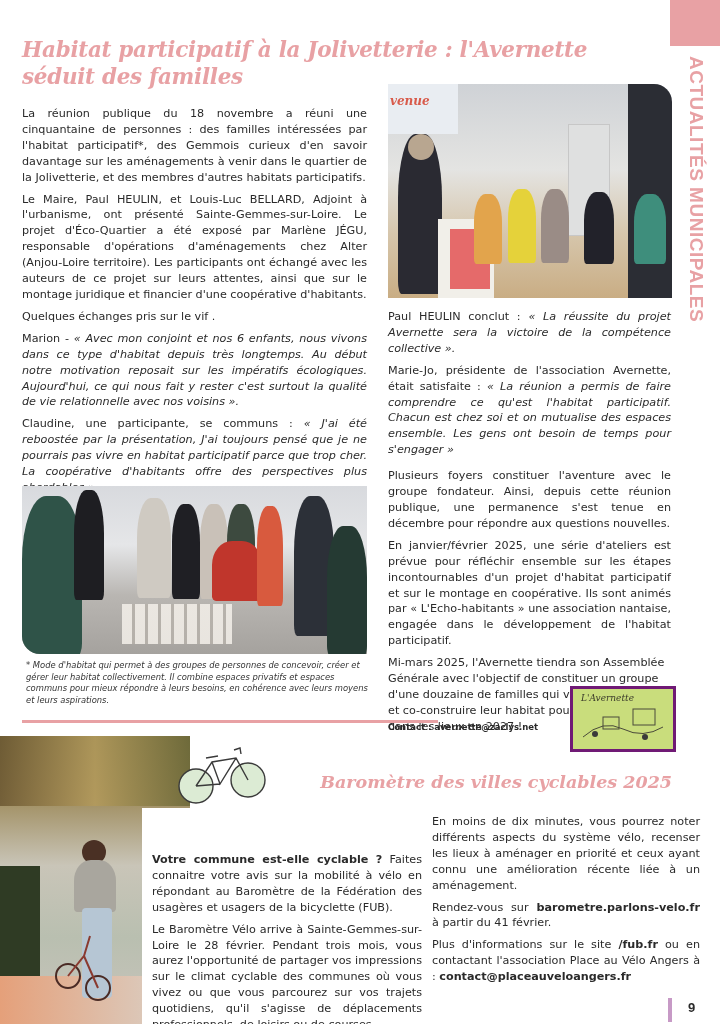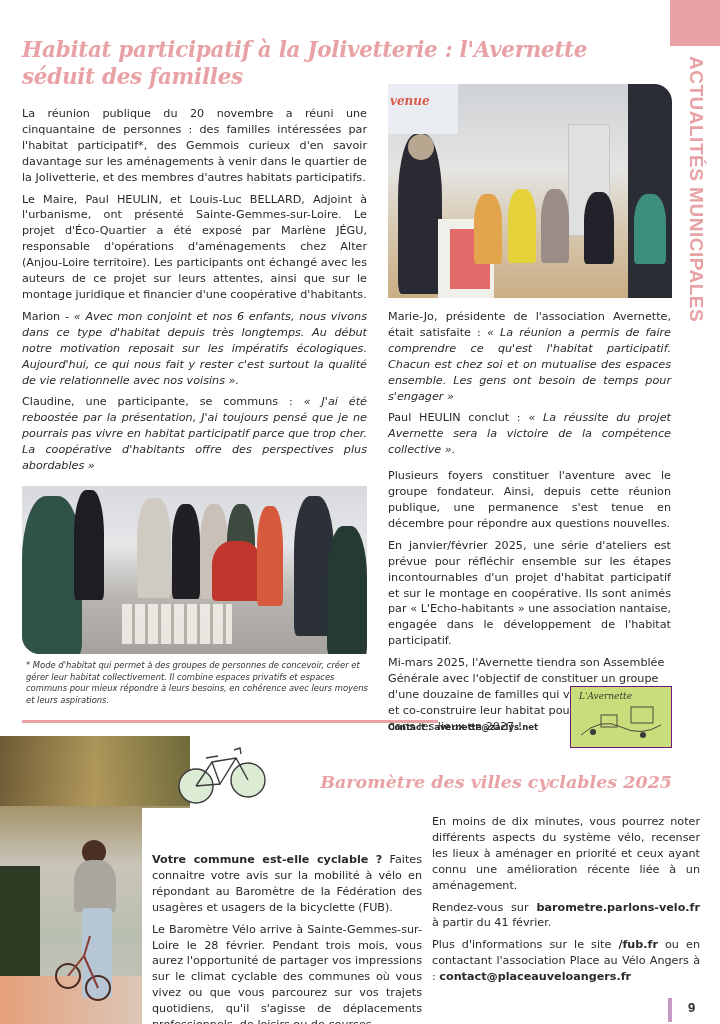--- a/index.html
+++ b/index.html
@@ -45,21 +45,21 @@
     left: 22px; top: 486px; width: 345px; height: 168px;
     border-radius: 0 0 0 18px; overflow: hidden;
     background: linear-gradient(180deg, #d8dade 0%, #e5e6e8 35%, #b9b6b2 65%, #a5a29e 100%);
   }
   .photo3 {
     left: 0; top: 736px; width: 190px; height: 288px; overflow: hidden;
     background: linear-gradient(180deg, #6d6a3c 0%, #9d8a5a 20%, #c9c5b8 45%, #b9bfb0 70%, #c9c4bc 100%);
   }
   .logo-avernette {
     left: 570px; top: 686px; width: 100px; height: 60px;
-    background: #c9dd7c; border: 1px solid #701a75;
+    background: #c9dd7c; border: 3px solid #701a75;
   }
   .logo-avernette span {
     position: absolute; left: 8px; top: 4px; font-family: "DejaVu Serif", serif;
     font-style: italic; font-size: 9px; color: #3a3a2a;
   }
 
   .footnote {
     left: 26px; top: 660px; width: 345px;
     font-size: 8.4px; line-height: 11.6px; font-style: italic; color: #333;
   }
@@ -89,22 +89,23 @@
 </style>
 </head>
 <body>
 
 <div class="abs side-tab"></div>
 <div class="abs side-label">ACTUALITÉS MUNICIPALES</div>
 
 <div class="abs title">Habitat participatif à la Jolivetterie : l'Avernette séduit des familles</div>
 
 <div class="abs txt col-left">
-  <p>La réunion publique du 20 novembre a réuni une cinquantaine de personnes : des familles intéressées par l'habitat participatif*, des Gemmois curieux d'en savoir davantage sur les aménagements à venir dans le quartier de la Jolivetterie, et des membres d'autres habitats participatifs.</p>
+  <p>La réunion publique du 18 novembre a réuni une cinquantaine de personnes : des familles intéressées par l'habitat participatif*, des Gemmois curieux d'en savoir davantage sur les aménagements à venir dans le quartier de la Jolivetterie, et des membres d'autres habitats participatifs.</p>
   <p>Le Maire, Paul HEULIN, et Louis-Luc BELLARD, Adjoint à l'urbanisme, ont présenté Sainte-Gemmes-sur-Loire. Le projet d'Éco-Quartier a été exposé par Marlène JÉGU, responsable d'opérations d'aménagements chez Alter (Anjou-Loire territoire). Les participants ont échangé avec les auteurs de ce projet sur leurs attentes, ainsi que sur le montage juridique et financier d'une coopérative d'habitants.</p>
+  <p>Quelques échanges pris sur le vif .</p>
   <p><span>Marion - </span><em>« Avec mon conjoint et nos 6 enfants, nous vivons dans ce type d'habitat depuis très longtemps. Au début notre motivation reposait sur les impératifs écologiques. Aujourd'hui, ce qui nous fait y rester c'est surtout la qualité de vie relationnelle avec nos voisins ».</em></p>
   <p><span>Claudine, une participante, se communs : </span><em>« J'ai été reboostée par la présentation, J'ai toujours pensé que je ne pourrais pas vivre en habitat participatif parce que trop cher. La coopérative d'habitants offre des perspectives plus abordables »</em></p>
 </div>
 
 <div class="abs photo1">
   <div class="abs" style="left:0;top:0;width:70px;height:50px;background:#e9edf2;"></div>
   <div class="abs" style="left:2px;top:10px;font-size:12px;font-weight:bold;color:#d85a4a;font-family:'DejaVu Serif',serif;font-style:italic;">venue</div>
   <div class="abs" style="left:240px;top:0;width:44px;height:214px;background:#2b2d34;"></div>
   <div class="abs" style="left:180px;top:40px;width:40px;height:110px;background:#dfe0e0;border:1px solid #c7c7c7;"></div>
   <div class="people" style="left:10px;top:50px;width:44px;height:160px;background:#2a2a32;"></div>
@@ -112,22 +113,22 @@
   <div class="abs" style="left:50px;top:135px;width:56px;height:80px;background:#f1efe9;"></div>
   <div class="abs" style="left:62px;top:145px;width:40px;height:60px;background:#e56a6a;"></div>
   <div class="people" style="left:86px;top:110px;width:28px;height:70px;background:#e2a44c;"></div>
   <div class="people" style="left:120px;top:105px;width:28px;height:74px;background:#e5d23a;"></div>
   <div class="people" style="left:153px;top:105px;width:28px;height:74px;background:#9a8c86;"></div>
   <div class="people" style="left:196px;top:108px;width:30px;height:72px;background:#22222a;"></div>
   <div class="people" style="left:246px;top:110px;width:32px;height:70px;background:#3e8e7c;"></div>
 </div>
 
 <div class="abs txt col-right">
+  <p><span>Paul HEULIN conclut : </span><em>« La réussite du projet Avernette sera la victoire de la compétence collective ».</em></p>
   <p><span>Marie-Jo, présidente de l'association Avernette, était satisfaite : </span><em>« La réunion a permis de faire comprendre ce qu'est l'habitat participatif. Chacun est chez soi et on mutualise des espaces ensemble. Les gens ont besoin de temps pour s'engager »</em></p>
-  <p><span>Paul HEULIN conclut : </span><em>« La réussite du projet Avernette sera la victoire de la compétence collective ».</em></p>
   <p style="margin-top:10px;">Plusieurs foyers constituer l'aventure avec le groupe fondateur. Ainsi, depuis cette réunion publique, une permanence s'est tenue en décembre pour répondre aux questions nouvelles.</p>
   <p>En janvier/février 2025, une série d'ateliers est prévue pour réfléchir ensemble sur les étapes incontournables d'un projet d'habitat participatif et sur le montage en coopérative. Ils sont animés par « L'Echo-habitants » une association nantaise, engagée dans le développement de l'habitat participatif.</p>
   <p style="text-align:left;">Mi-mars 2025, l'Avernette tiendra son Assemblée Générale avec l'objectif de constituer un groupe d'une douzaine de familles qui vont co-concevoir et co-construire leur habitat pour une arrivée dans les lieux en 2027 !</p>
 </div>
 
 <div class="abs photo2">
   <div class="people" style="left:0;top:10px;width:60px;height:160px;background:#2f5348;"></div>
   <div class="people" style="left:52px;top:4px;width:30px;height:110px;background:#1e1e22;"></div>
   <div class="people" style="left:115px;top:12px;width:34px;height:100px;background:#cfcac2;"></div>
   <div class="people" style="left:150px;top:18px;width:28px;height:95px;background:#1f1f24;"></div>

